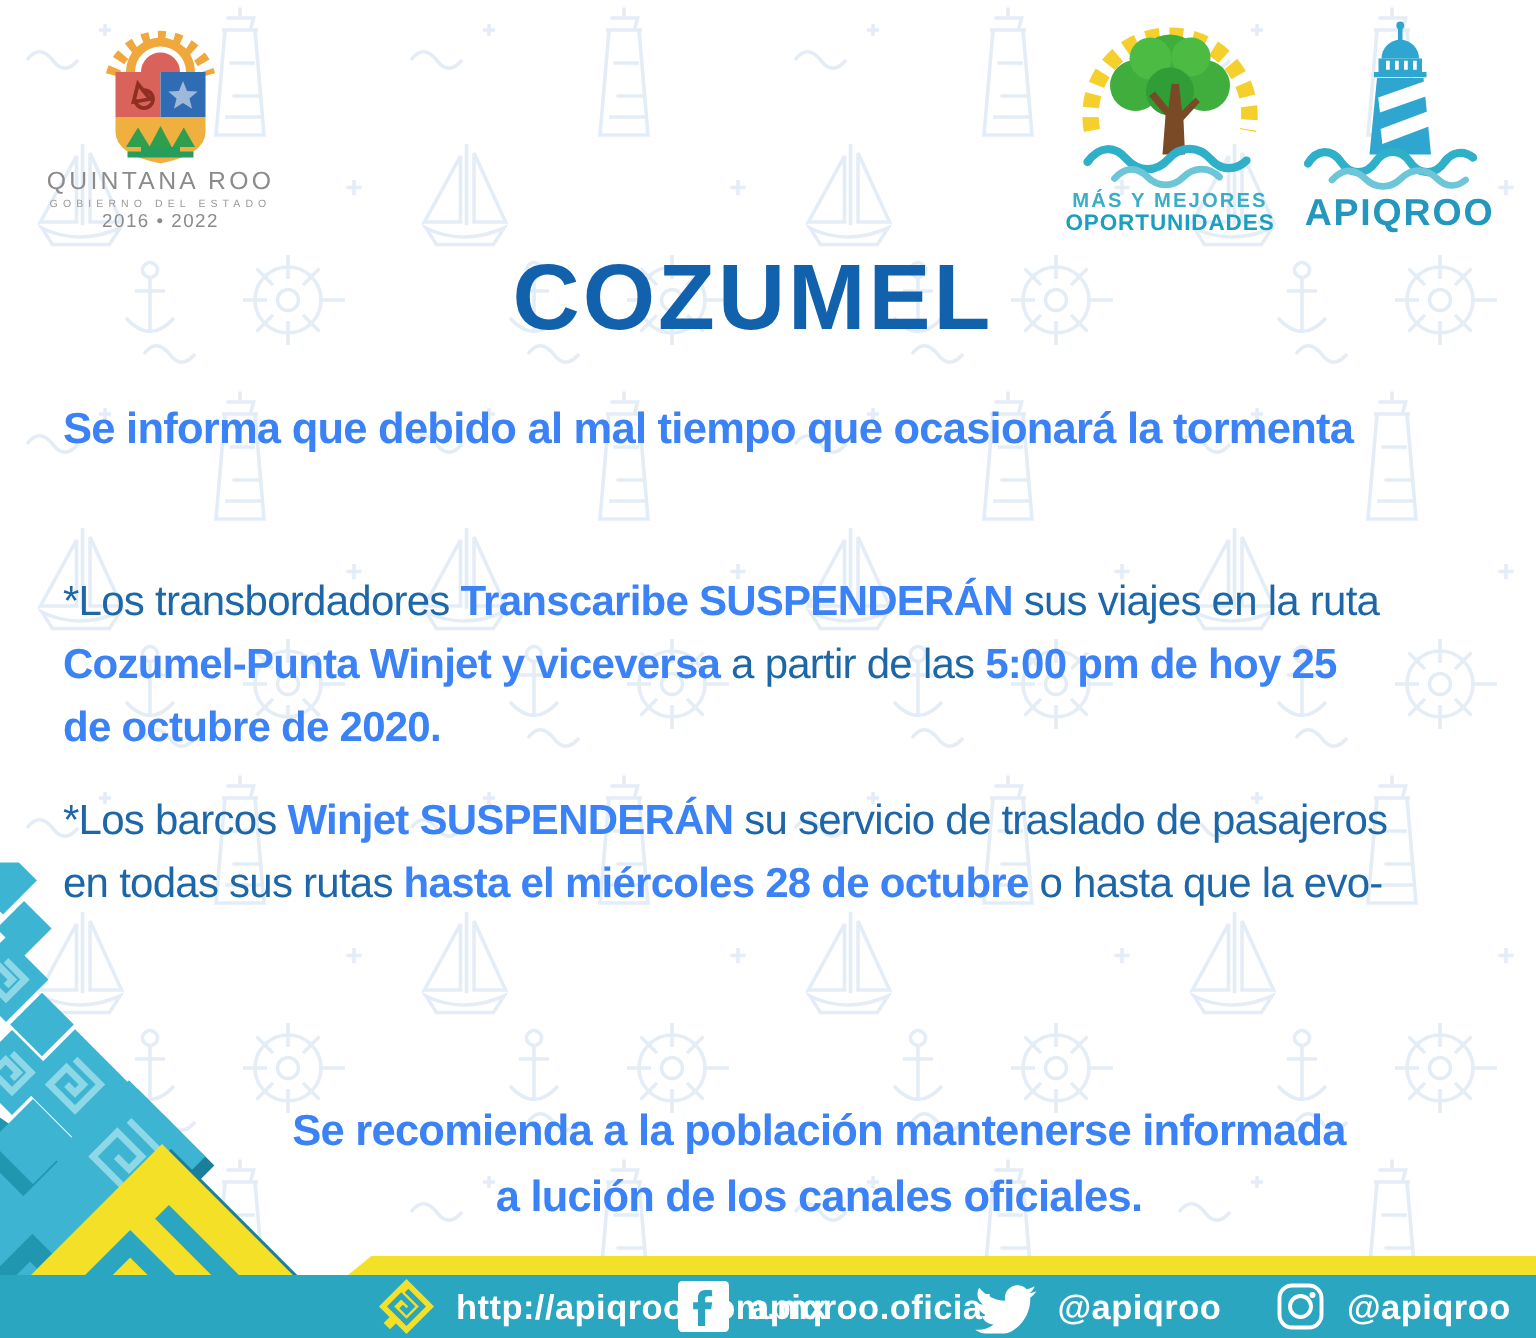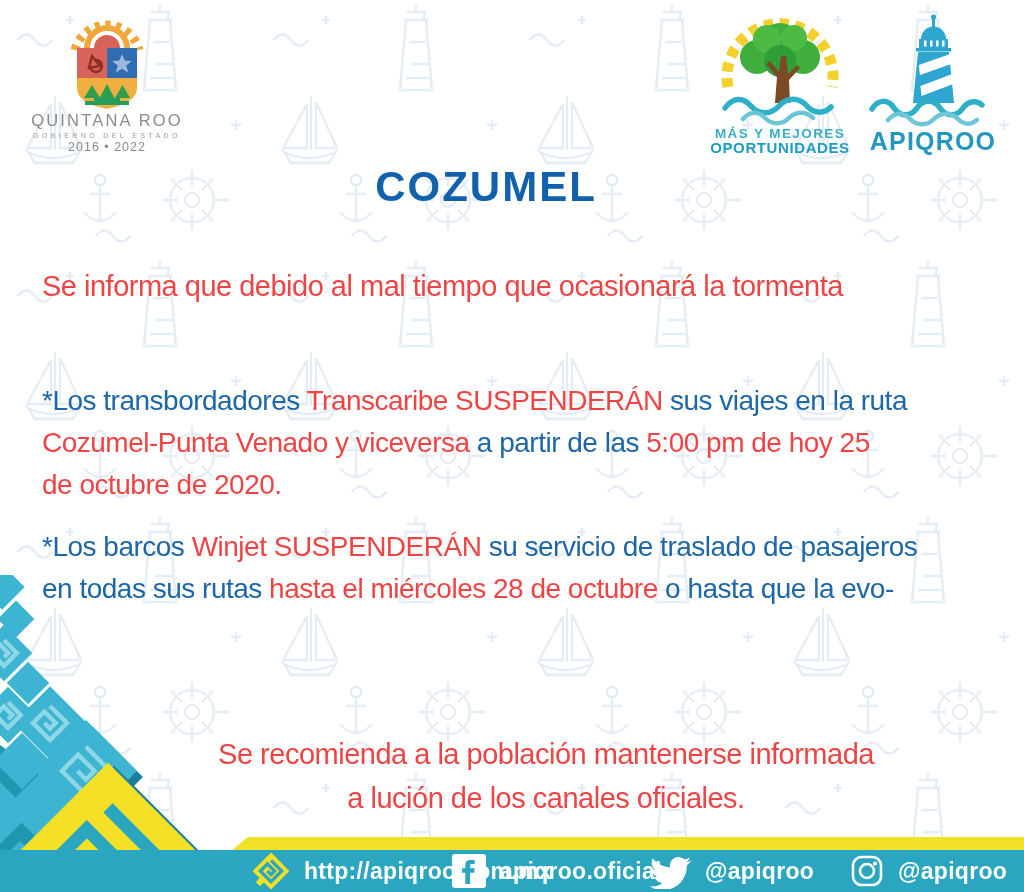--- a/index.html
+++ b/index.html
@@ -1,25 +1,25 @@
 <!DOCTYPE html>
 <html><head>
 <meta charset="utf-8">
 <style>
   html,body{margin:0;padding:0;background:#888;}
   .page{position:relative;width:1024px;height:892px;background:#ffffff;overflow:hidden;
         font-family:"Liberation Sans","DejaVu Sans",sans-serif;margin:0 auto;}
   .abs{position:absolute;}
   .watermark{position:absolute;left:0;top:0;z-index:1;}
   .layer{position:absolute;z-index:2;}
-  .title{left:0;top:163px;width:972px;text-align:center;font-size:42px;font-weight:700;
+  .title{left:16px;top:163px;width:972px;text-align:center;font-size:62px;font-weight:700;
          letter-spacing:2px;color:#1161ac;z-index:2;}
   .para{left:42px;width:980px;color:#1d66a7;font-size:28px;line-height:1.5;
         letter-spacing:-0.5px;z-index:2;}
-  .para .seg-b{font-weight:400;color:#ef4444;}
+  .para .seg-b{font-weight:700;color:#3b82f6;}
   .rounded{font-weight:700;color:#1767a9;font-size:29px;line-height:1.52;}
   .center{left:0;width:1024px;text-align:center;padding-left:34px;}
   .corner{left:0;top:575px;z-index:3;}
   .stripe{left:0;top:837px;width:1024px;height:13px;background:#f2e128;z-index:4;
           clip-path:polygon(248px 0,1024px 0,1024px 13px,232px 13px);}
   .bar{left:0;top:850px;width:1024px;height:42px;background:#2aa6c0;z-index:4;}
   .footer-item{z-index:6;top:850px;height:42px;display:flex;align-items:center;gap:14px;}
   .footer-label{color:#ffffff;font-size:23px;font-weight:600;letter-spacing:0.3px;
                 font-family:"Liberation Sans",sans-serif;white-space:nowrap;}
   svg text{font-family:"Liberation Sans","DejaVu Sans",sans-serif;}
@@ -110,21 +110,21 @@
       <polygon points="62.4,81 94.3,69 95.3,79 63.6,91" fill="#ffffff"></polygon>
       <path d="M14 104 c6 -10 16 -10 22 -1 c6 9 17 9 23 0 c6 -9 17 -9 23 0 c6 9 17 9 23 0 c5 -7 13 -8 19 -3" fill="none" stroke="#2fb0c9" stroke-width="5.5" stroke-linecap="round"></path>
       <path d="M30 115 c7 -8 15 -8 22 -1 c7 7 17 7 24 0 c7 -7 17 -7 24 0 c6 6 13 6 19 1" fill="none" stroke="#6cc6d8" stroke-width="4.5" stroke-linecap="round"></path>
     </g>
     <text x="75" y="145" text-anchor="middle" font-size="25" letter-spacing="1.2" font-weight="800" fill="#2397be">APIQROO</text>
   </svg>
 
   <h1 class="abs title" style="margin:0">COZUMEL</h1>
 
   <div class="abs para rounded" style="top:264px"><span class="seg-b">Se informa que debido al mal tiempo que ocasionará la tormenta</span><br></div>
-  <div class="abs para" style="top:380px"><span>*Los transbordadores </span><span class="seg-b">Transcaribe SUSPENDERÁN</span><span> sus viajes  en la ruta</span><br><span class="seg-b">Cozumel-Punta Venado y viceversa</span><span> a partir de las </span><span class="seg-b">5:00 pm de hoy 25</span><br><span class="seg-b">de octubre de 2020.</span></div>
+  <div class="abs para" style="top:380px"><span>*Los transbordadores </span><span class="seg-b">Transcaribe SUSPENDERÁN</span><span> sus viajes  en la ruta</span><br><span class="seg-b">Cozumel-Punta Winjet y viceversa</span><span> a partir de las </span><span class="seg-b">5:00 pm de hoy 25</span><br><span class="seg-b">de octubre de 2020.</span></div>
   <div class="abs para" style="top:526px"><span>*Los barcos </span><span class="seg-b">Winjet SUSPENDERÁN</span><span> su servicio de traslado de pasajeros</span><br><span>en todas sus rutas </span><span class="seg-b">hasta el miércoles 28 de octubre</span><span> o hasta que la evo-</span><br></div>
   <div class="abs para rounded center" style="top:732px;left:0"><span class="seg-b">Se recomienda a la población mantenerse informada</span><br><span class="seg-b">a lución de los canales oficiales.</span></div>
 
   <svg class="abs corner" width="310" height="317" viewBox="0 0 310 317">
     <polygon points="0,170 210,317 0,317" fill="#2096b1"></polygon>
     <g transform="translate(18,292) rotate(45)">
         <rect x="-14" y="-14" width="28" height="28" fill="#35a7c0"></rect>
       </g>
     <g transform="translate(60,312) rotate(45)">
         <rect x="-16" y="-16" width="32" height="32" fill="#35a7c0"></rect>

